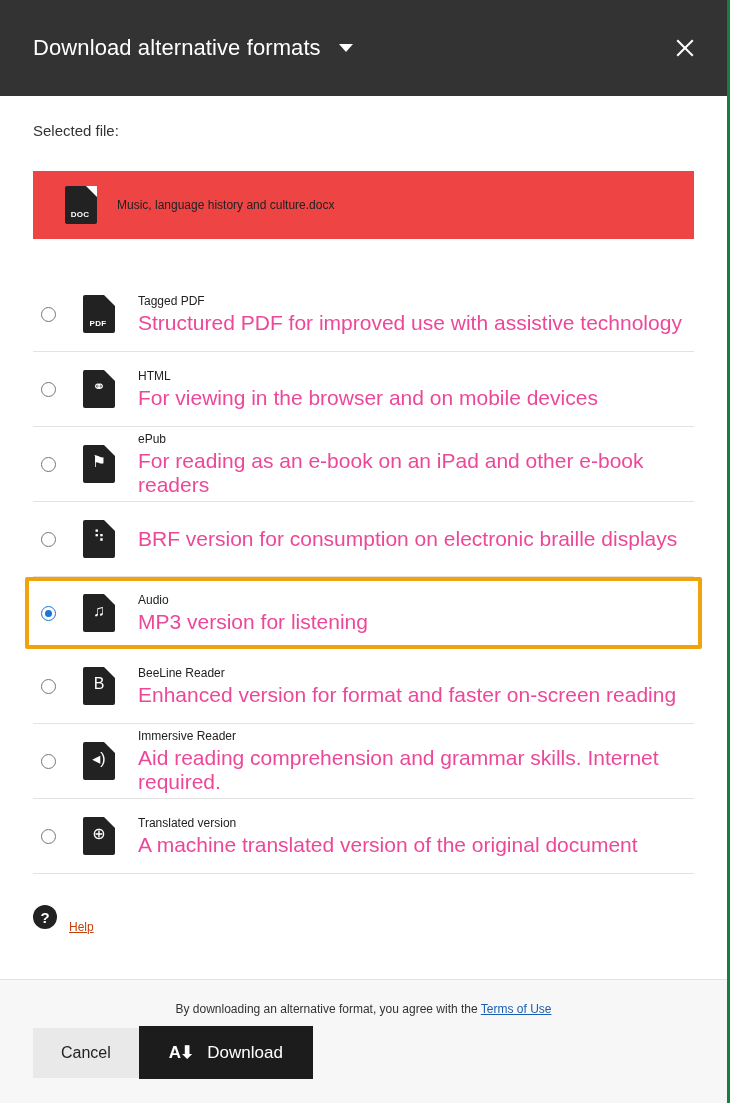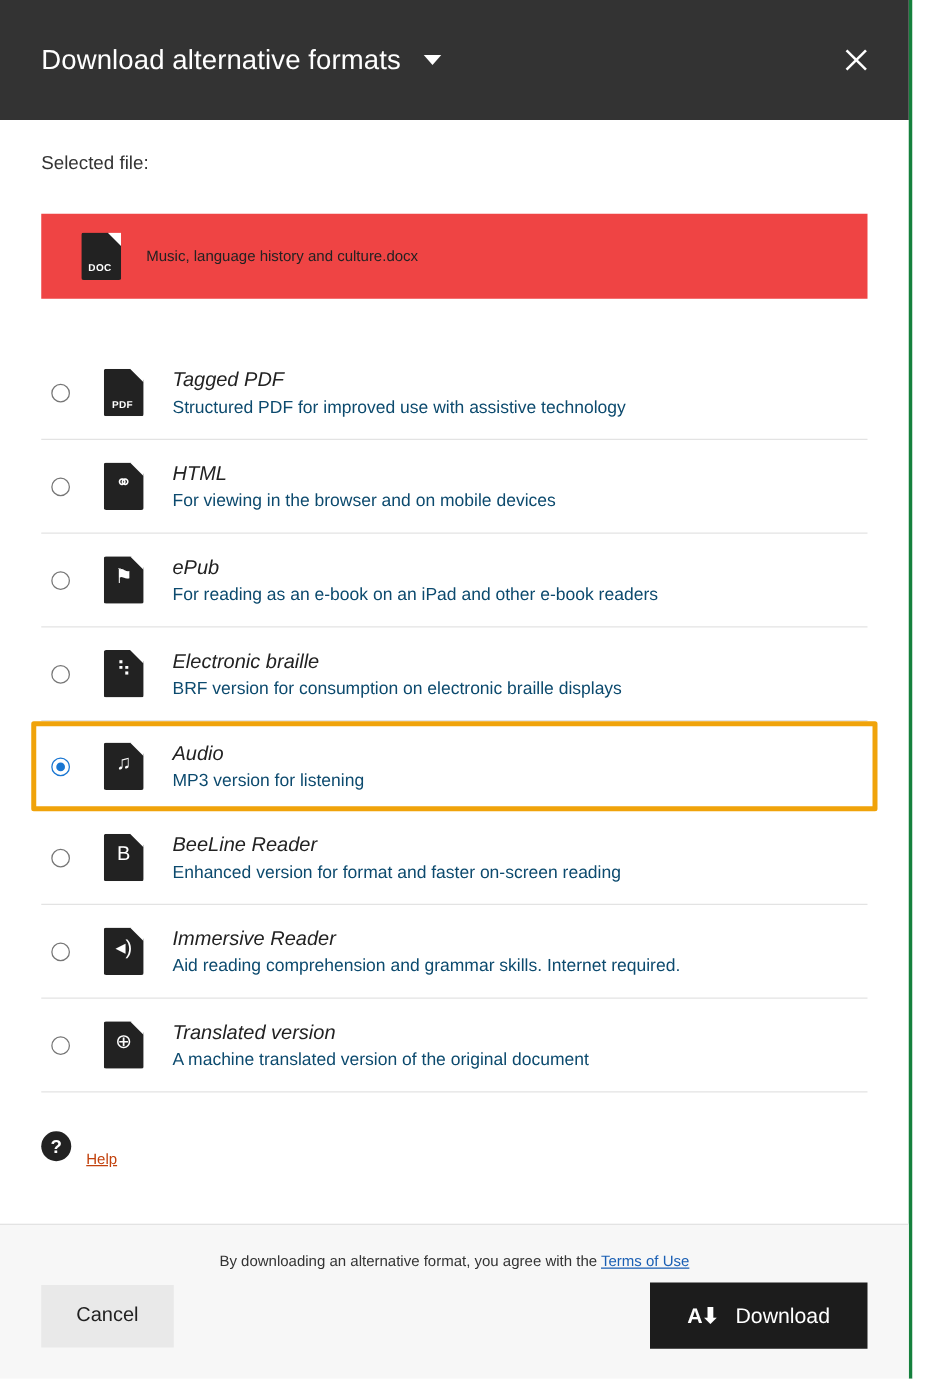--- a/index.html
+++ b/index.html
@@ -148,22 +148,22 @@
   .radio.checked:after {
     content: "";
     position: absolute;
     left: 3px; top: 3px;
     width: 7px; height: 7px;
     border-radius: 50%;
     background: #1976d2;
   }
   .row .ficon { margin-right: 23px; }
   .texts { display: flex; flex-direction: column; gap: 3px; }
-  .r-title { font-size: 16px; color: #222222; font-style: italic; }
-  .r-desc  { font-size: 14px; color: #0c4a6e; text-align: center; }
+  .r-title { font-size: 12px; color: #222222; }
+  .r-desc  { font-size: 21px; color: #ec4899; }
 
   .row.selected {
     border: 4px solid #f0a30a;
     border-radius: 2px;
     margin: 0 -8px;
     padding: 0 8px;
     min-height: 72px;
     position: relative;
     z-index: 2;
     background: #ffffff;
@@ -208,21 +208,21 @@
     margin-bottom: 10px;
   }
   .terms a {
     color: #1a5fb4;
     text-decoration: underline;
     cursor: pointer;
   }
   .btn-row {
     display: flex;
     align-items: center;
-    justify-content: space-between;
+    justify-content: flex-start;
   }
   .cancel-btn {
     background: #e9e9e9;
     border: none;
     color: #222222;
     font-size: 16px;
     padding: 16px 28px;
     cursor: pointer;
     font-family: "Liberation Sans", sans-serif;
   }
@@ -317,21 +317,20 @@
       </div>
 
       <div class="row">
         <span class="radio"></span>
         <span class="ficon">
           <span class="page"></span>
             <span class="fold"></span>
           <span class="glyph">⠳</span>
         </span>
         <span class="texts">
-          <span class="r-title">Electronic braille</span>
           <span class="r-desc">BRF version for consumption on electronic braille displays</span>
         </span>
       </div>
 
       <div class="row selected">
         <span class="radio checked"></span>
         <span class="ficon">
           <span class="page"></span>
             <span class="fold"></span>
           <span class="glyph">♫</span>

